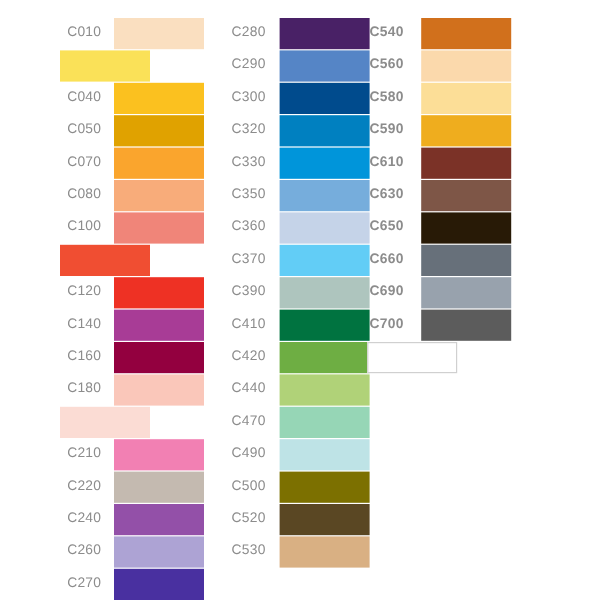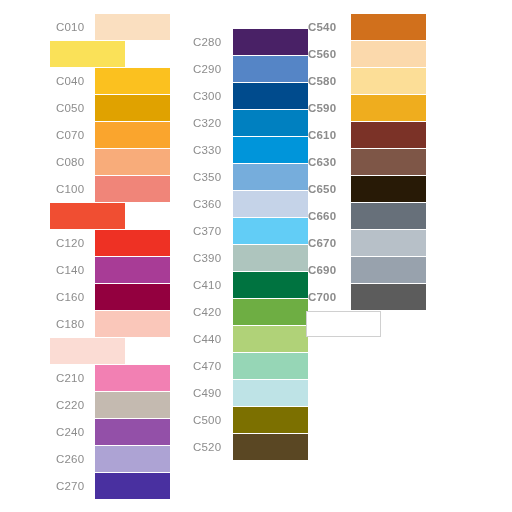--- a/index.html
+++ b/index.html
@@ -17,26 +17,26 @@
     position: relative;
     width: 512px;
     height: 512px;
     background: #ffffff;
   }
   .swatch-column {
     position: absolute;
     top: 14px;
   }
   #column-1 { left: 56px; }
-  #column-2 { left: 193px; margin-top: 15px; }
+  #column-2 { left: 193px; }
   #column-3 { left: 308px; font-weight: bold; }
 
   .swatch-row {
     display: flex;
-    align-items: flex-start;
+    align-items: flex-end;
     height: 27px;
   }
   .swatch-label {
     width: 45px;
     flex: 0 0 45px;
     font-size: 11.5px;
     color: #8c8c8c;
     letter-spacing: 0.2px;
     line-height: 27px;
     white-space: nowrap;
@@ -187,20 +187,24 @@
         <span class="swatch-chip" style="background-color: rgb(190, 227, 230);"></span>
       </div>
       <div class="swatch-row">
         <span class="swatch-label">C500</span>
         <span class="swatch-chip" style="background-color: rgb(124, 112, 0);"></span>
       </div>
       <div class="swatch-row">
         <span class="swatch-label">C520</span>
         <span class="swatch-chip" style="background-color: rgb(90, 71, 35);"></span>
       </div>
+      <div class="swatch-row">
+        <span class="swatch-label">C530</span>
+        <span class="swatch-chip" style="background-color: rgb(217, 176, 131);"></span>
+      </div>
     </div>
   <div class="swatch-column" id="column-3">
       <div class="swatch-row">
         <span class="swatch-label">C540</span>
         <span class="swatch-chip" style="background-color: rgb(209, 112, 28);"></span>
       </div>
       <div class="swatch-row">
         <span class="swatch-label">C560</span>
         <span class="swatch-chip" style="background-color: rgb(251, 217, 172);"></span>
       </div>
@@ -220,24 +224,20 @@
         <span class="swatch-label">C630</span>
         <span class="swatch-chip" style="background-color: rgb(126, 86, 71);"></span>
       </div>
       <div class="swatch-row">
         <span class="swatch-label">C650</span>
         <span class="swatch-chip" style="background-color: rgb(40, 26, 6);"></span>
       </div>
       <div class="swatch-row">
         <span class="swatch-label">C660</span>
         <span class="swatch-chip" style="background-color: rgb(103, 112, 122);"></span>
-      </div>
-      <div class="swatch-row">
-        <span class="swatch-label">C670</span>
-        <span class="swatch-chip" style="background-color: rgb(183, 192, 200);"></span>
       </div>
       <div class="swatch-row">
         <span class="swatch-label">C690</span>
         <span class="swatch-chip" style="background-color: rgb(152, 162, 173);"></span>
       </div>
       <div class="swatch-row">
         <span class="swatch-label">C700</span>
         <span class="swatch-chip" style="background-color: rgb(92, 92, 92);"></span>
       </div>
       <div class="swatch-row">

